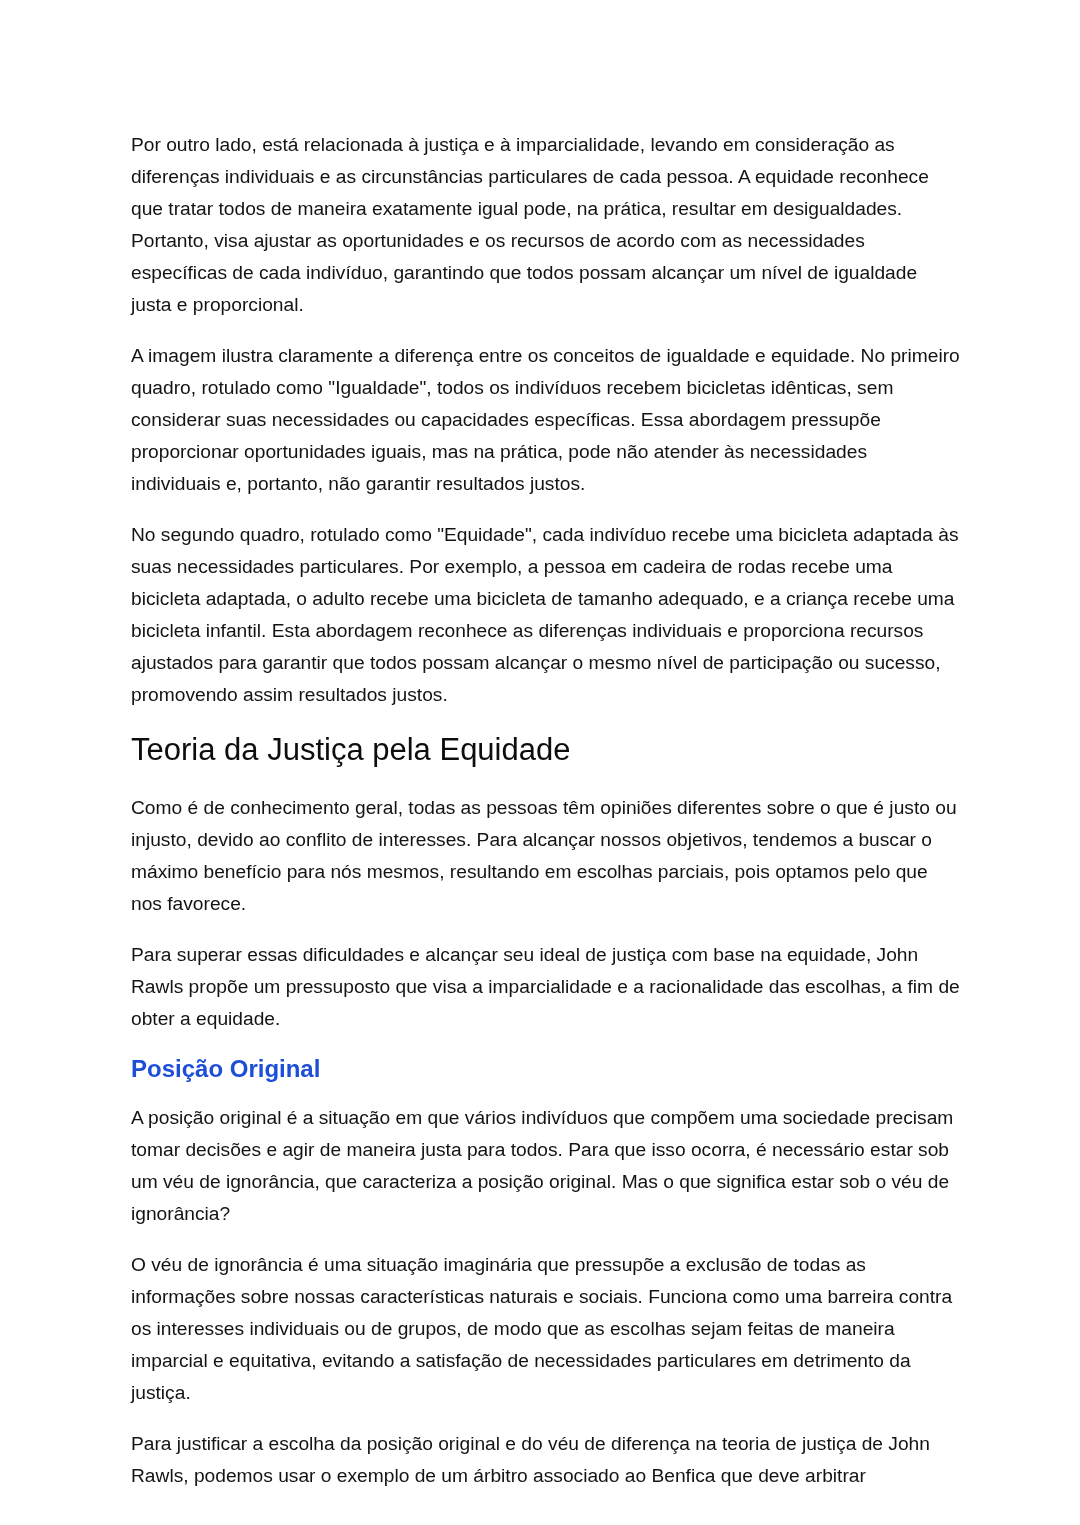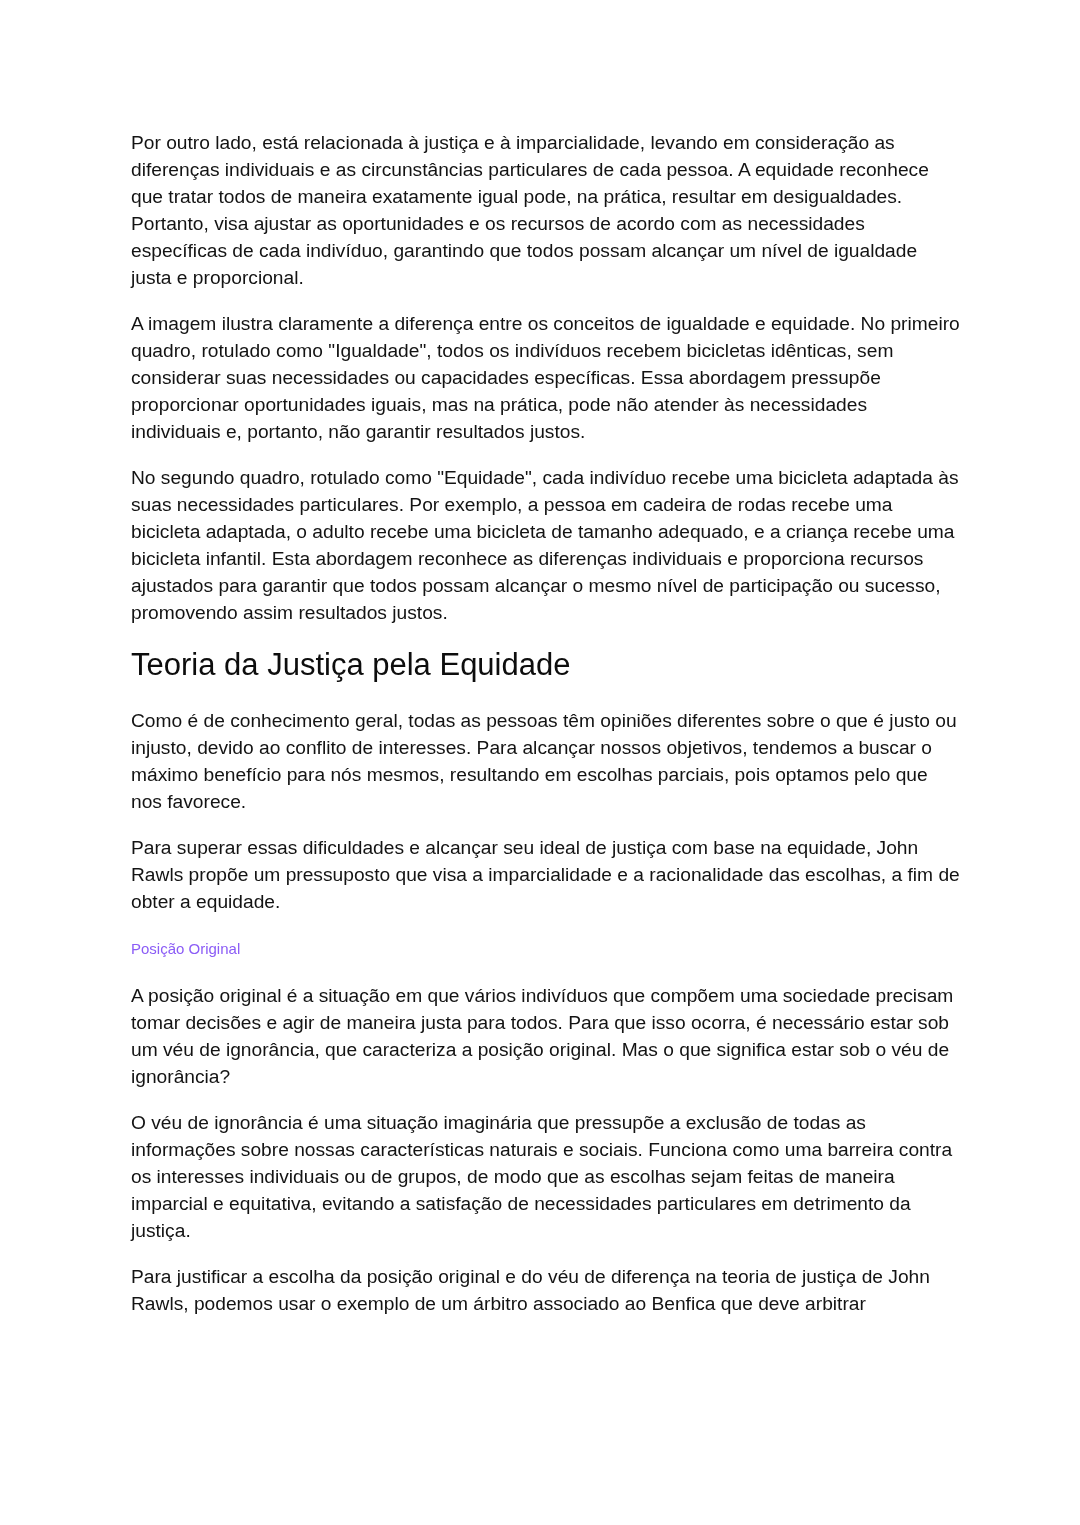--- a/index.html
+++ b/index.html
@@ -17,38 +17,38 @@
     }
     .page {
       position: absolute;
       left: 131px;
       top: 129px;
       width: 830px;
     }
     p.body-text {
       margin: 0 0 19px 0;
       font-size: 19.2px;
-      line-height: 27px;
+      line-height: 32px;
       letter-spacing: 0;
       color: #131313;
     }
     h1.section-title {
       margin: 13px 0 0 0;
       font-size: 31px;
       line-height: 40px;
       font-weight: normal;
       color: #0d0d0d;
       height: 62px;
     }
     h2.subsection-title {
       margin: 12px 0 0 0;
-      font-size: 15px;
+      font-size: 24px;
       line-height: 30px;
-      font-weight: normal;
-      color: #8b5cf6;
+      font-weight: bold;
+      color: #1d4ed8;
       height: 48px;
     }
   </style>
 </head>
 <body>
 
 <div class="page">
   <p class="body-text">Por outro lado, está relacionada à justiça e à imparcialidade, levando em consideração as diferenças individuais e as circunstâncias particulares de cada pessoa. A equidade reconhece que tratar todos de maneira exatamente igual pode, na prática, resultar em desigualdades. Portanto, visa ajustar as oportunidades e os recursos de acordo com as necessidades específicas de cada indivíduo, garantindo que todos possam alcançar um nível de igualdade justa e proporcional.</p>
   <p class="body-text">A imagem ilustra claramente a diferença entre os conceitos de igualdade e equidade. No primeiro quadro, rotulado como "Igualdade", todos os indivíduos recebem bicicletas idênticas, sem considerar suas necessidades ou capacidades específicas. Essa abordagem pressupõe proporcionar oportunidades iguais, mas na prática, pode não atender às necessidades individuais e, portanto, não garantir resultados justos.</p>
   <p class="body-text">No segundo quadro, rotulado como "Equidade", cada indivíduo recebe uma bicicleta adaptada às suas necessidades particulares. Por exemplo, a pessoa em cadeira de rodas recebe uma bicicleta adaptada, o adulto recebe uma bicicleta de tamanho adequado, e a criança recebe uma bicicleta infantil. Esta abordagem reconhece as diferenças individuais e proporciona recursos ajustados para garantir que todos possam alcançar o mesmo nível de participação ou sucesso, promovendo assim resultados justos.</p>

